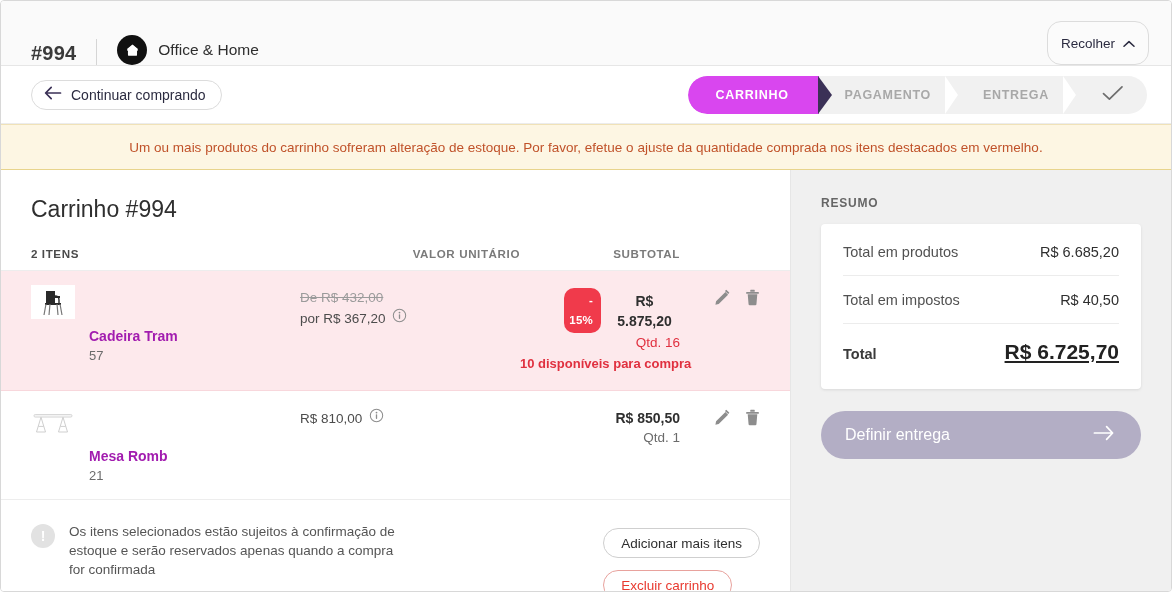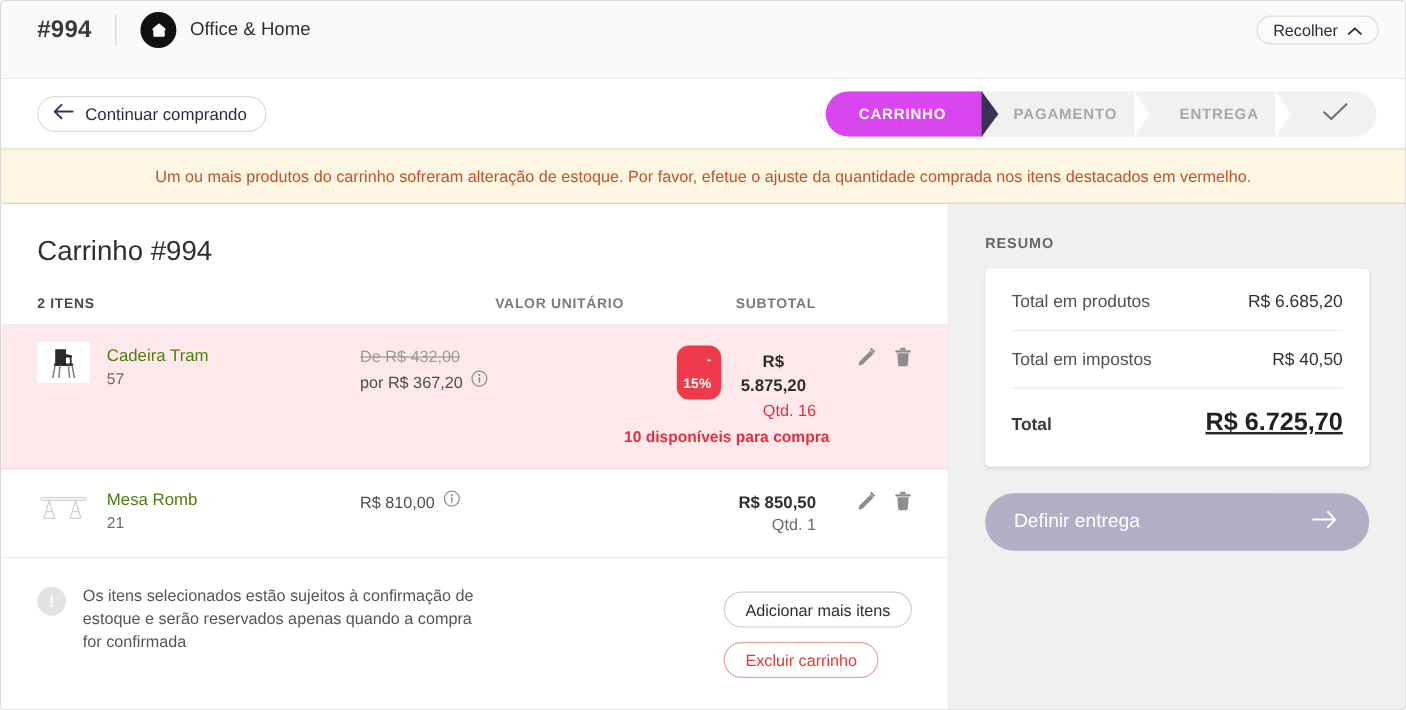--- a/index.html
+++ b/index.html
@@ -17,41 +17,41 @@
     border-radius: 4px;
     overflow: hidden;
     background: #fff;
   }
 
   
   .topbar {
     height: 65px; flex: 0 0 65px;
     background: #fafafa;
     border-bottom: 1px solid #e6e6e6;
-    display: flex; align-items: center;
-    padding: 0 22px 16px 30px;
+    display: flex; align-items: flex-end;
+    padding: 0 22px 0 30px;
   }
   .order-id {
     font-size: 20px; font-weight: bold; color: #3a3a3a;
     letter-spacing: .2px;
   }
   .vdivider {
     width: 1px; height: 26px; background: #d5d5d5;
     margin: 0 20px;
   }
   .brand { display: flex; align-items: center; gap: 11px; }
   .brand-logo {
     width: 30px; height: 30px; border-radius: 50%;
     background: #111; display: flex; align-items: center; justify-content: center;
   }
   .brand-name { font-size: 15.5px; color: #2e2e2e; }
   .spacer { flex: 1 1 auto; }
   .btn-collapse {
     display: inline-flex; align-items: center; gap: 8px;
-    height: 24px; padding: 0 13px;
+    height: 44px; padding: 0 13px;
     border: 1px solid #dcdcdc; border-radius: 14px;
     background: #fbfbfb; color: #2b2b40;
     font-size: 13.5px; cursor: pointer;
   }
 
   
   .stepsbar {
     height: 58px; flex: 0 0 58px;
     background: #ffffff;
     border-bottom: 1px solid #ececec;
@@ -150,21 +150,21 @@
   .row.alert { background: #fde9ec; border-bottom-color: #f8d7dc; }
   .prod { flex: 1 1 auto; display: flex; align-items: flex-start; gap: 14px; }
   .thumb {
     width: 44px; height: 34px; flex: 0 0 44px;
     background: #fff;
     display: flex; align-items: center; justify-content: center;
     overflow: hidden;
   }
   .row.alert .thumb { background: #fff; }
   .prod-text { padding-top: 2px; }
-  .prod-name { font-size: 14px; font-weight: normal; color: #4d7c0f; line-height: 18px; }
+  .prod-name { font-size: 14px; font-weight: bold; color: #a21caf; line-height: 18px; margin-top: 40px; }
   .prod-sku { font-size: 13px; color: #6b6b6b; margin-top: 3px; }
 
   .unit {
     width: 220px; text-align: left; padding-top: 3px;
     font-size: 13.5px; color: #4c4c4c; line-height: 20px;
   }
   .unit .from { color: #9b9b9b; }
   .unit .from s { text-decoration: line-through; }
   .unit .to { display: inline-flex; align-items: center; gap: 6px; justify-content: flex-end; }
   .unit .plain { display: inline-flex; align-items: center; gap: 7px; justify-content: flex-end; }

